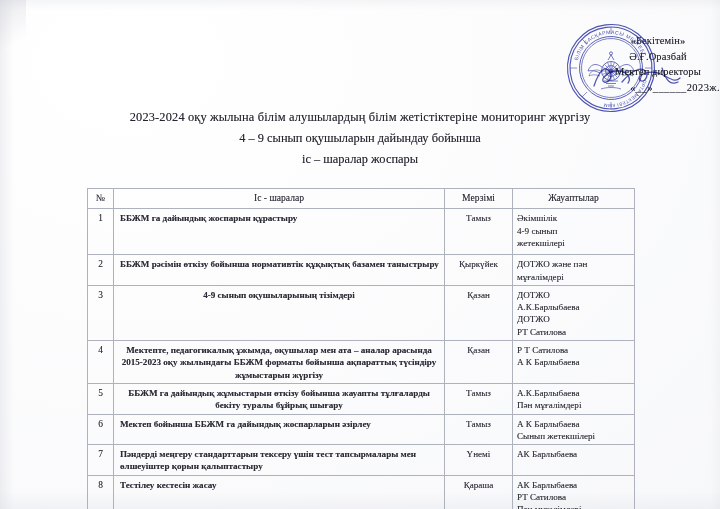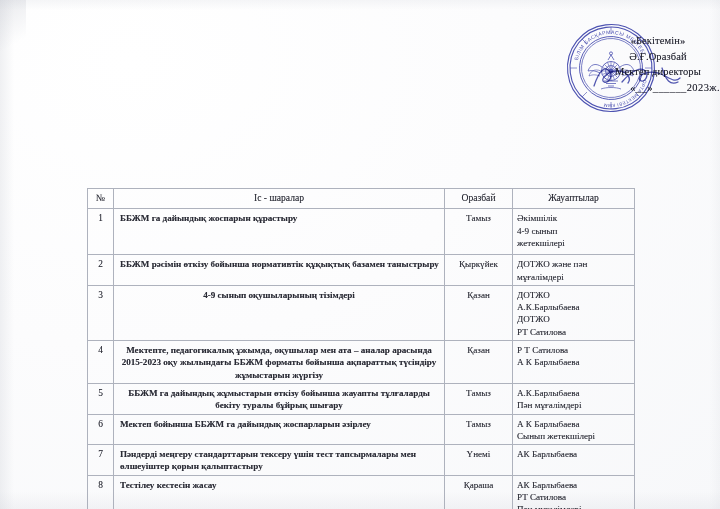--- a/index.html
+++ b/index.html
@@ -240,33 +240,38 @@
   <div class="signature">
     <svg viewBox="0 0 120 36" xmlns="http://www.w3.org/2000/svg">
       <g fill="none" stroke="#3b41a8" stroke-width="1.3" stroke-linecap="round">
         <path d="M 6 26 C 12 8 18 6 22 12 C 25 17 20 24 16 22 C 12 20 18 12 28 11 C 38 10 44 18 40 23"></path>
         <path d="M 34 22 C 44 10 54 6 58 12 C 61 17 55 24 52 20 C 49 16 58 10 70 13 C 80 16 86 24 92 18"></path>
         <path d="M 74 8 C 78 20 82 26 90 22"></path>
       </g>
     </svg>
   </div>
 
+  <div class="doc-title">
+    <div class="tl tl1">2023-2024  оқу  жылына  білім алушылардың білім жетістіктеріне мониторинг жүргізу</div>
+    <div class="tl">4 – 9 сынып оқушыларын дайындау бойынша</div>
+    <div class="tl">іс – шаралар жоспары</div>
+  </div>
 
   <table class="plan-table">
     <colgroup>
       <col class="col-num">
         <col class="col-meas">
         <col class="col-term">
         <col class="col-resp">
     </colgroup>
     <thead>
       <tr>
         <th>№</th>
         <th>Іс - шаралар</th>
-        <th>Оразбай</th>
+        <th>Мерзімі</th>
         <th>Жауаптылар</th>
       </tr>
     </thead>
     <tbody>
         <tr style="height: 46px;">
           <td class="c-num">1</td>
           <td class="c-meas">ББЖМ га дайындық жоспарын құрастыру</td>
           <td class="c-term">Тамыз</td>
           <td class="c-resp">
             <span class="resp-line">Әкімшілік</span>

